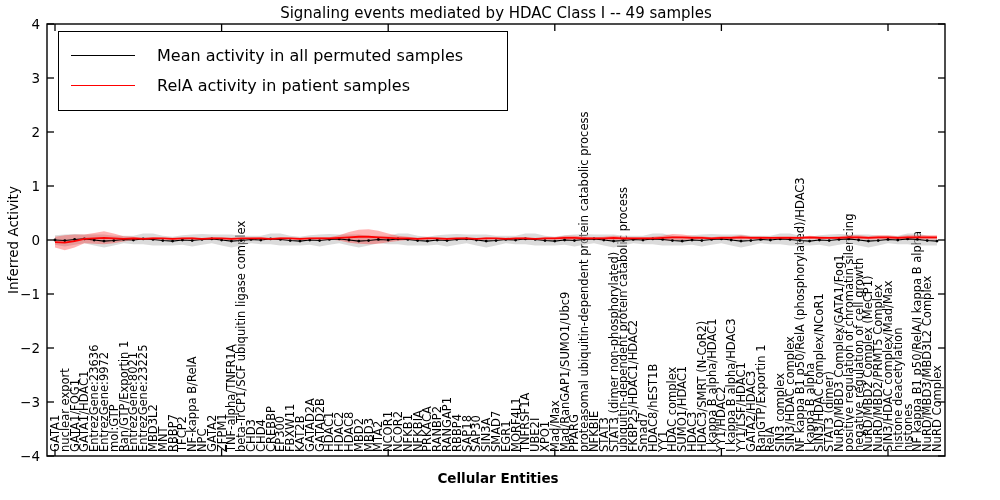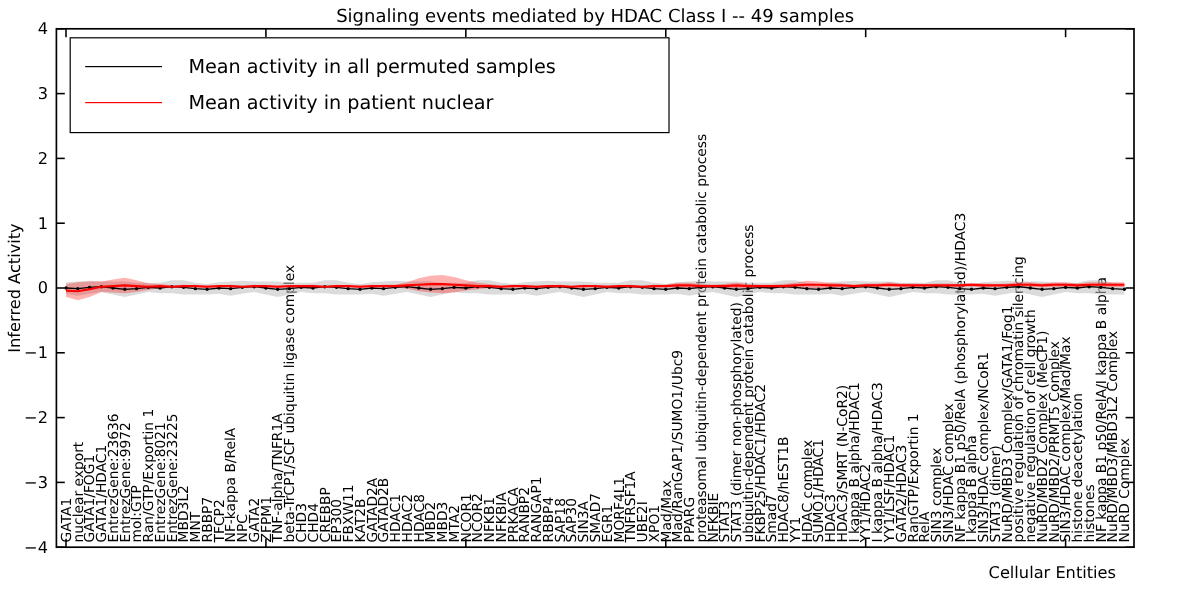--- a/index.html
+++ b/index.html
@@ -1,25 +1,25 @@
 <!DOCTYPE html>
 <html><head>
 <meta charset="utf-8">
 <style>
   html,body{margin:0;padding:0;background:#ffffff;}
   .figure{position:relative;width:1000px;height:500px;background:#ffffff;
           font-family:"DejaVu Sans","Liberation Sans",sans-serif;overflow:hidden;}
   .figure svg{position:absolute;left:0;top:0;}
   .title{position:absolute;left:47px;width:898px;top:4px;text-align:center;
          font-size:15px;color:#000;}
-  .xlabel{position:absolute;left:32px;width:898px;top:470px;text-align:right;
-          font-size:13.5px;color:#000;}
+  .xlabel{position:absolute;left:49px;width:898px;top:470px;text-align:center;
+          font-size:13.5px;color:#000;font-weight:bold;}
   .ylabel{position:absolute;left:13px;top:240px;transform:translate(-50%,-50%) rotate(-90deg);
           white-space:nowrap;font-size:13.5px;color:#000;}
-  .legend{position:absolute;left:58px;top:31px;width:500px;border:1.5px solid #000;
+  .legend{position:absolute;left:58px;top:31px;width:450px;border:1.5px solid #000;
           background:#fff;padding:8px 10px 10px 12px;box-sizing:border-box;}
   .legend-row{display:flex;align-items:center;height:30px;}
   .legend-line{width:64px;height:0;border-top:1.6px solid #000;margin-right:22px;flex:0 0 auto;}
   .legend-line.red{border-top-color:#ff0000;}
   .legend-text{font-size:16px;color:#000;white-space:nowrap;}
 </style>
 </head>
 <body>
 
 <div class="figure">
@@ -256,16 +256,16 @@
   <div class="ylabel">Inferred Activity</div>
   <div class="xlabel">Cellular Entities</div>
 
   <div class="legend">
     <div class="legend-row">
       <span class="legend-line"></span>
       <span class="legend-text">Mean activity in all permuted samples</span>
     </div>
     <div class="legend-row">
       <span class="legend-line red"></span>
-      <span class="legend-text">Mean activity in patient nuclear</span>
+      <span class="legend-text">RelA activity in patient samples</span>
     </div>
   </div>
 </div>
 
 </body></html>

